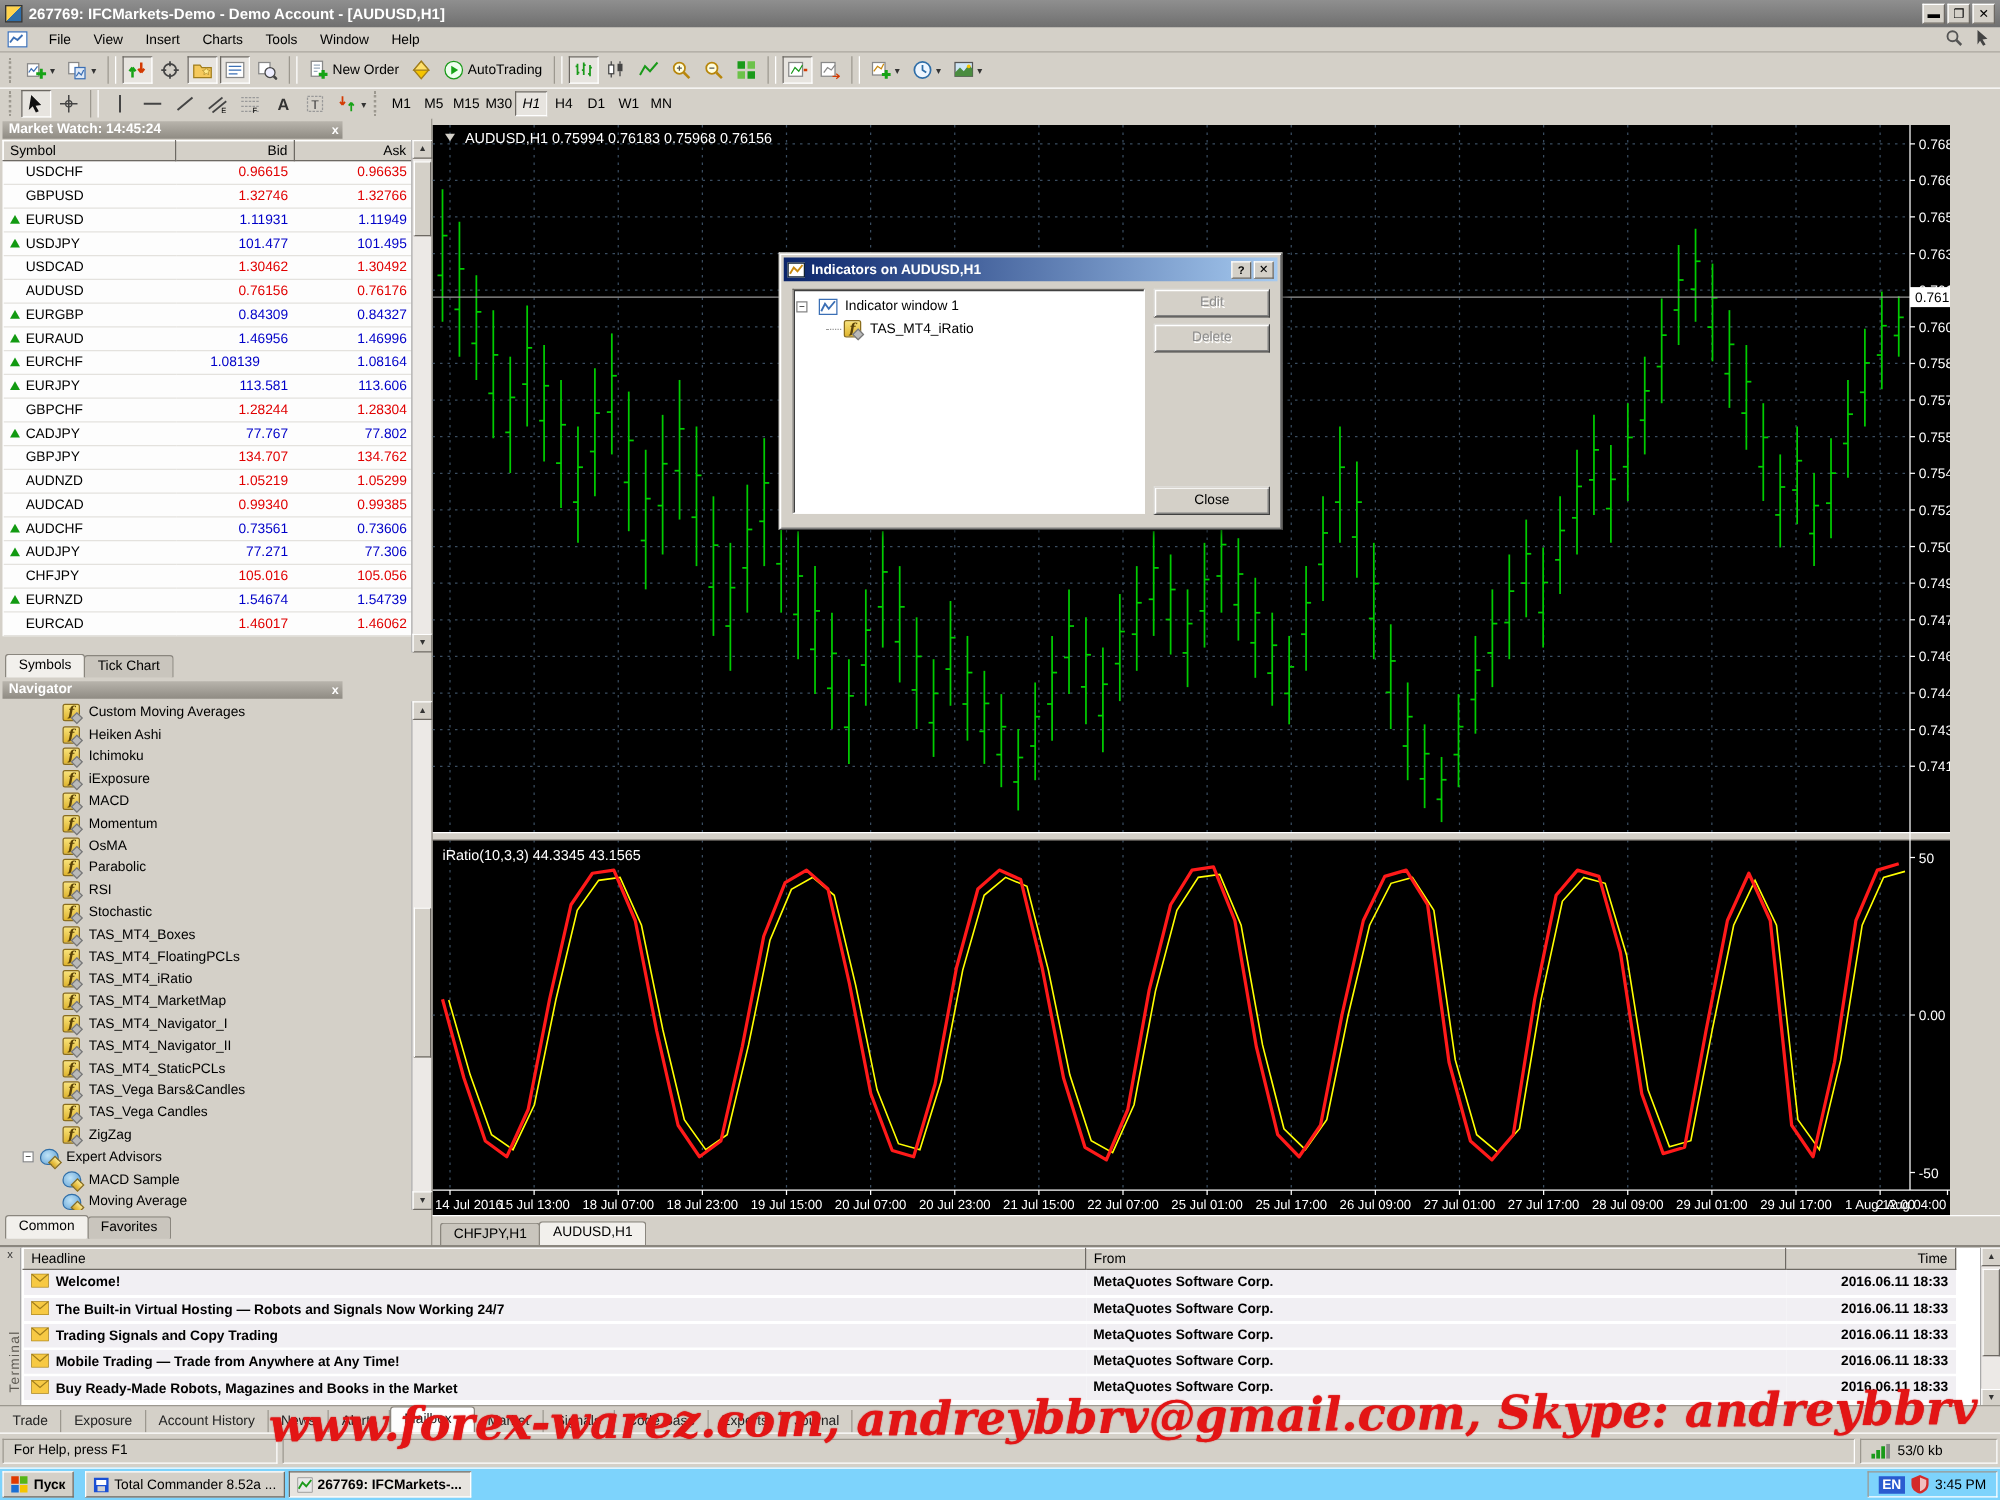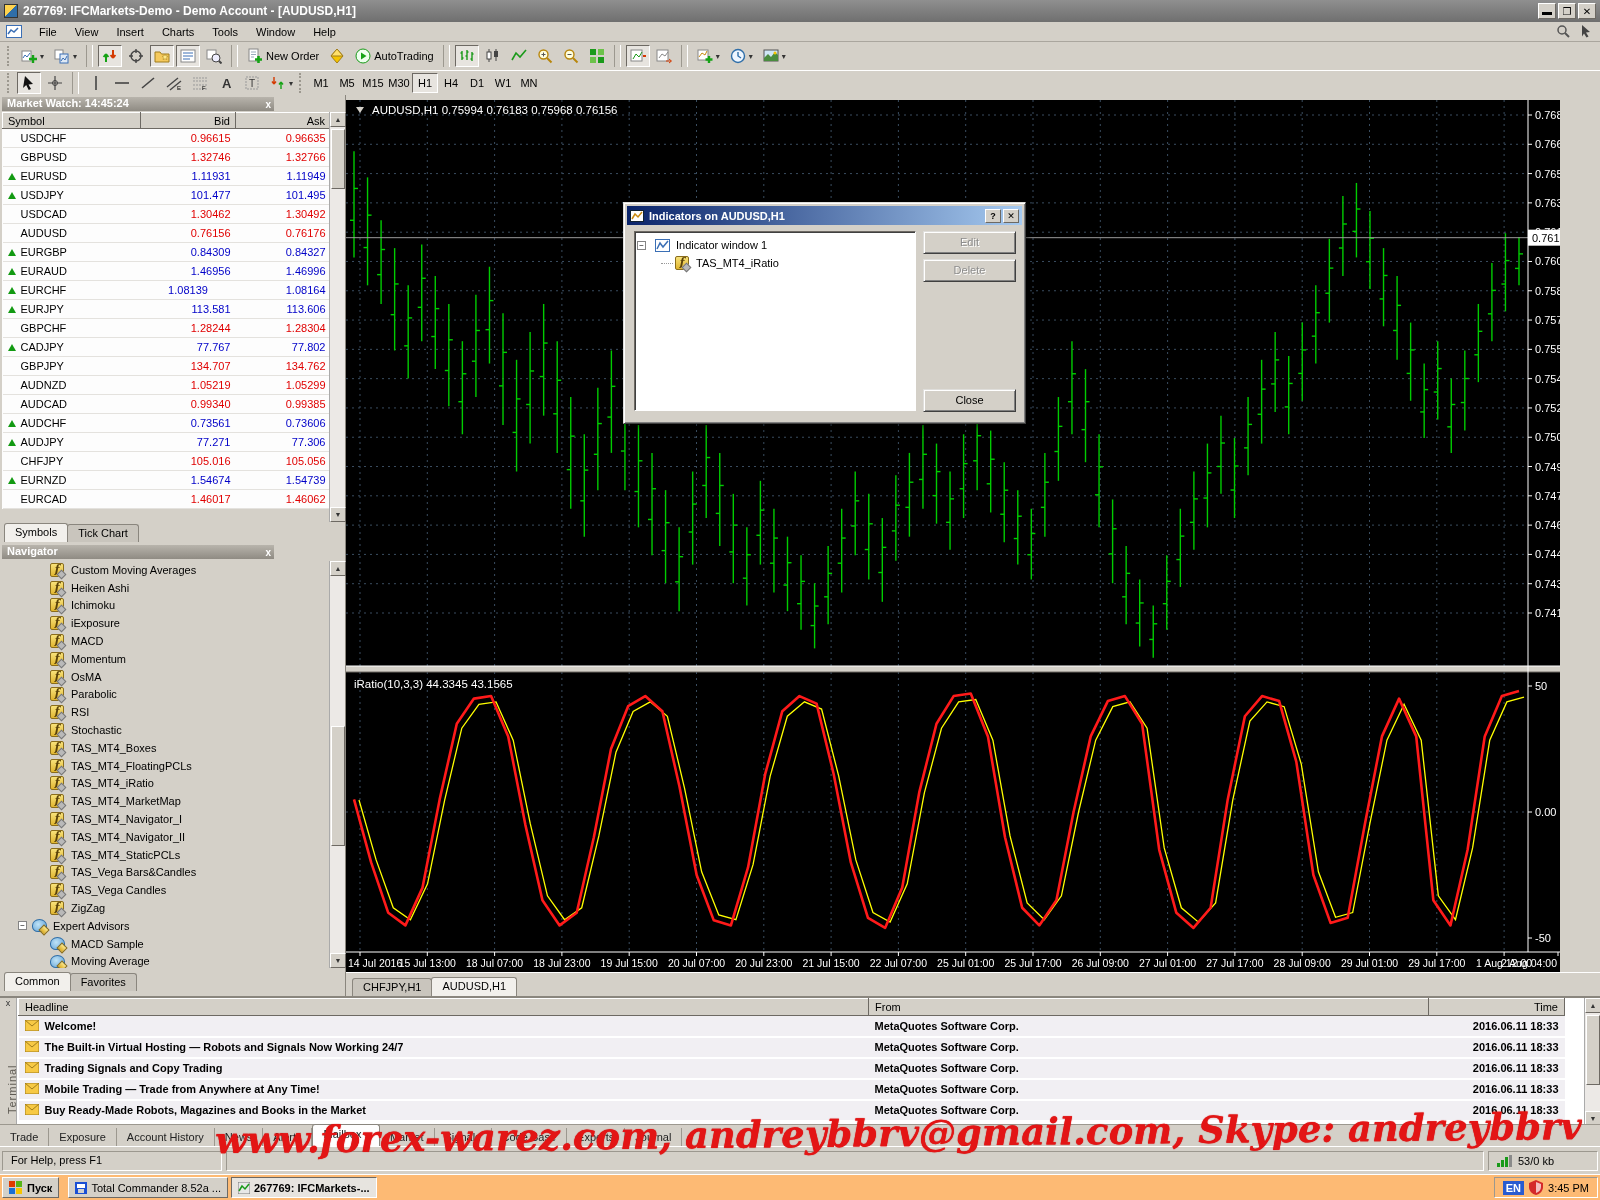--- a/index.html
+++ b/index.html
@@ -109,21 +109,21 @@
     border-top:1px solid #9c988f; }
   .ttab { padding:3px 10px; color:#222; border-right:1px solid #9c988f; }
   .ttab.active { background:#fdfdfd; border:1px solid #8a867e; border-bottom:none; border-radius:3px 3px 0 0;
     position:relative; font-weight:normal; }
   .badge7 { color:#e00000; font-size:9px; vertical-align:sub; }
 
   
   #statusbar { left:0; top:1146px; width:1600px; height:28px; background:#d4d0c8; border-top:1px solid #fff;
     display:flex; align-items:center; }
   .stcell { height:20px; margin:0 2px; padding:2px 8px; border:1px solid; border-color:#9c988f #fff #fff #9c988f; }
-  #taskbar { left:0; top:1174px; width:1600px; height:26px; background:#fdba74; border-top:1px solid #fff;
+  #taskbar { left:0; top:1174px; width:1600px; height:26px; background:#7dd3fc; border-top:1px solid #fff;
     display:flex; align-items:center; padding:0 2px; }
   .taskbtn { height:21px; display:flex; align-items:center; gap:4px; padding:0 6px; margin-right:3px;
     background:#d4d0c8; border:1px solid; border-color:#fff #6d6963 #6d6963 #fff; white-space:nowrap; }
   .taskbtn.active { border-color:#6d6963 #fff #fff #6d6963; background:#e7e4df; font-weight:bold; }
   #tray { margin-left:auto; height:21px; display:flex; align-items:center; gap:5px; padding:0 8px;
     border:1px solid; border-color:#9c988f #fff #fff #9c988f; }
   .flagicon { width:14px; height:14px; display:grid; grid-template-columns:6px 6px; grid-gap:1px; }
   .flagicon i { width:6px; height:6px; }
   #watermark { left:215px; top:1112px; width:1200px; z-index:40; color:#e31515;
     font-family:"DejaVu Serif","Liberation Serif",serif; font-style:italic; font-weight:bold;
@@ -443,21 +443,21 @@
           <path d="M11 14V7M11 7l-2 2.5M11 7l2 2.5" stroke="#16a316" fill="none" stroke-width="1.4"></path>
         </svg>
       </span>
       <span class="drop">▾</span>
     </span>
     <span class="grip"></span>
     <span class="tf">M1</span>
     <span class="tf">M5</span>
     <span class="tf">M15</span>
     <span class="tf">M30</span>
-    <span class="tf pressed" style="border: 1px solid;">H1</span>
+    <span class="tf pressed" style="border: 1px solid; font-style: italic;">H1</span>
     <span class="tf">H4</span>
     <span class="tf">D1</span>
     <span class="tf">W1</span>
     <span class="tf">MN</span>
   </div>
 
 <div id="leftcol" class="abs">
   <div class="ptitle" style="top:2px;">
     <span>Market Watch: 14:45:24</span>
     <span class="pclose">x</span>

